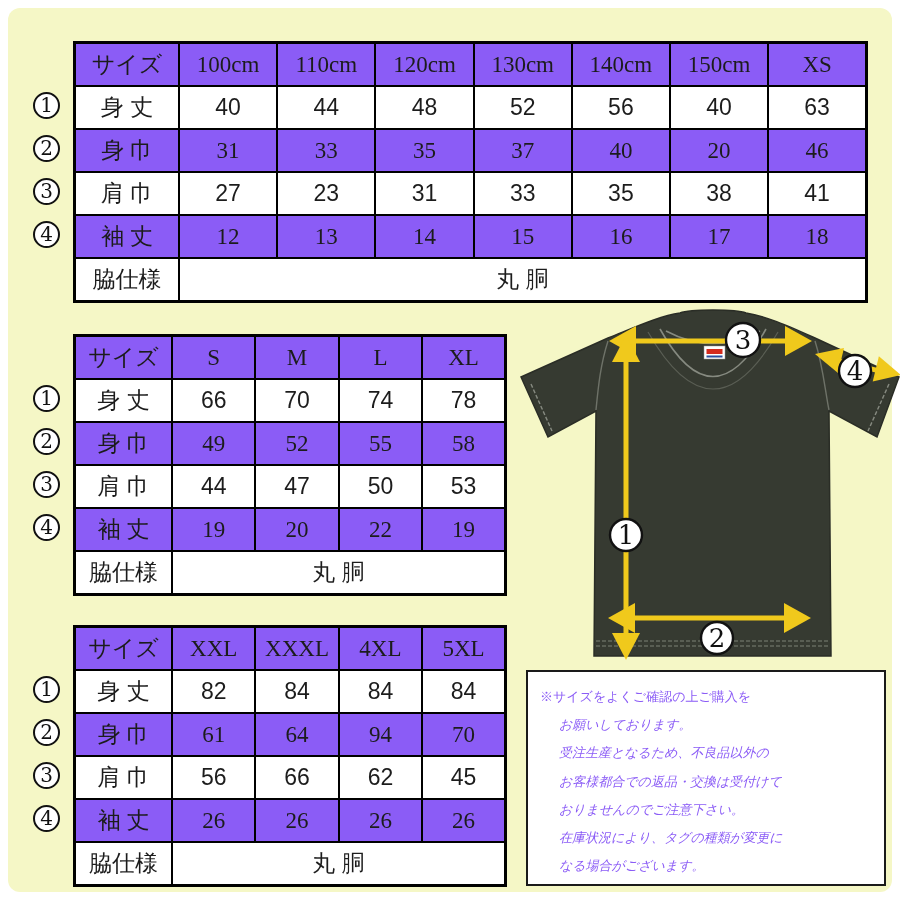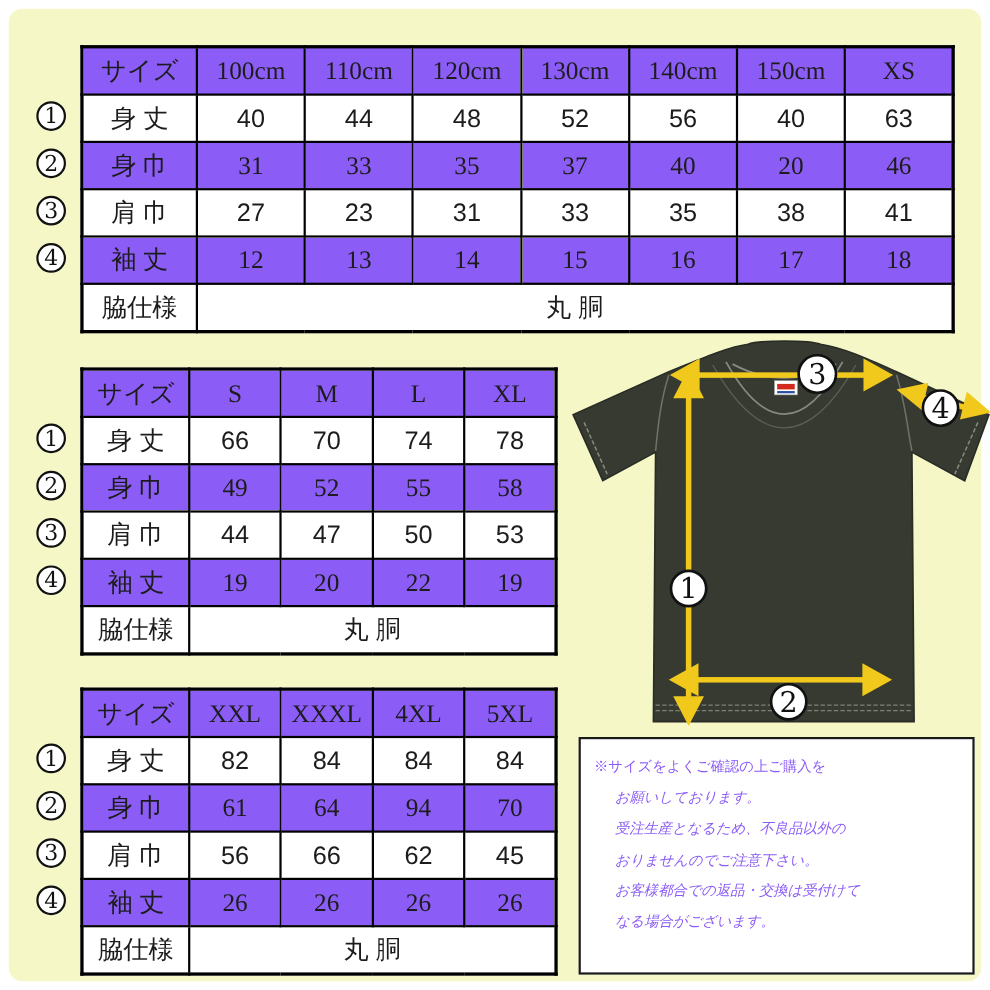--- a/index.html
+++ b/index.html
@@ -289,18 +289,19 @@
         <circle cx="347" cy="67" r="16" fill="#fff" stroke="#111" stroke-width="2.4"></circle>
         <text class="callout" x="347" y="76">4</text>
       </g>
     </svg>
   </div>
 
   <div class="note-box">
     <div class="note-line">※サイズをよくご確認の上ご購入を</div>
     <div class="note-line indent">お願いしております。</div>
     <div class="note-line indent">受注生産となるため、不良品以外の</div>
+    <div class="note-line indent">お客様都合での返品・交換は受付けて</div>
     <div class="note-line indent">おりませんのでご注意下さい。</div>
-    <div class="note-line indent">お客様都合での返品・交換は受付けて</div>
+    <div class="note-line indent">在庫状況により、タグの種類が変更に</div>
     <div class="note-line indent">なる場合がございます。</div>
   </div>
 
 </div>
 
 </body></html>

